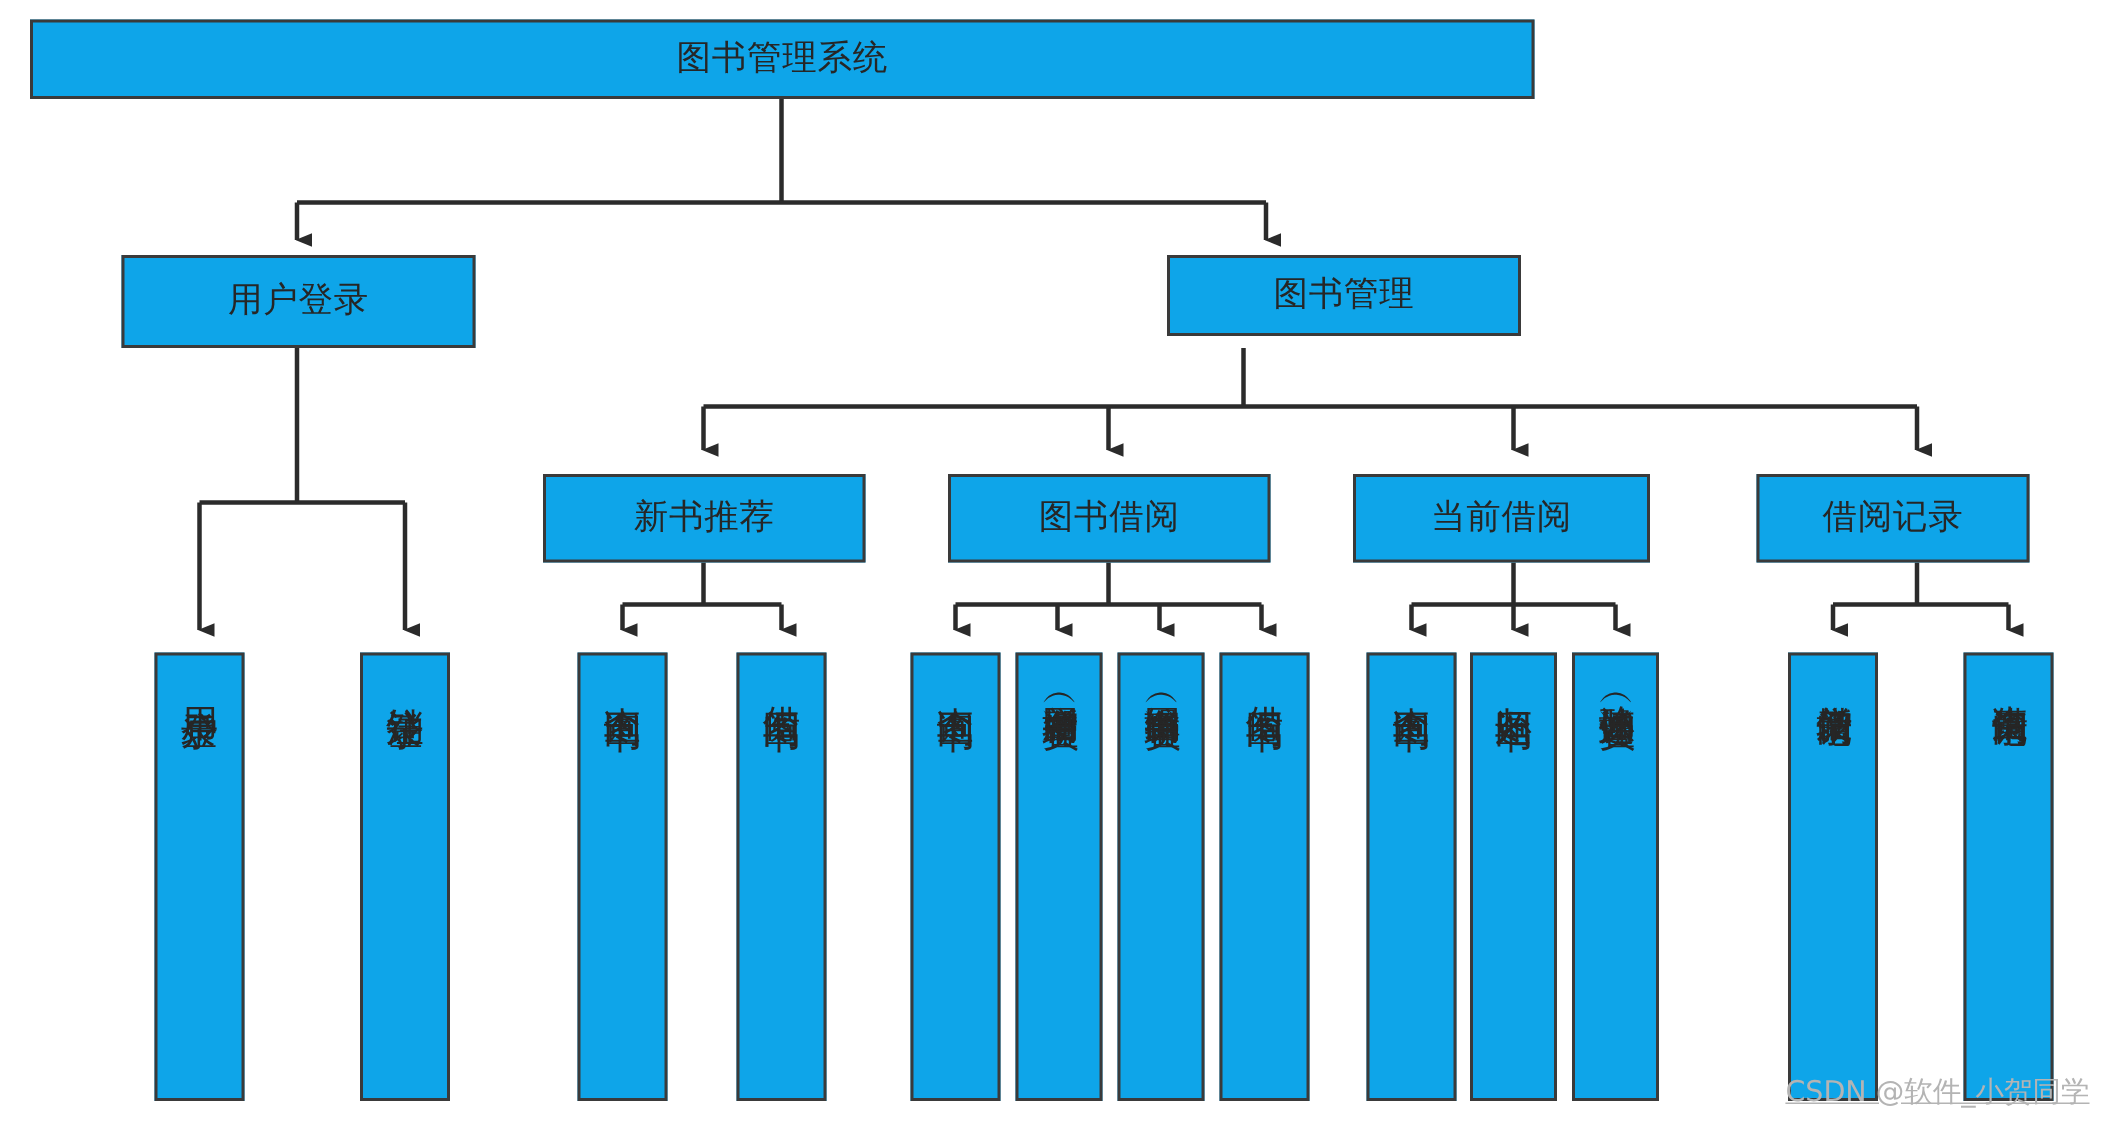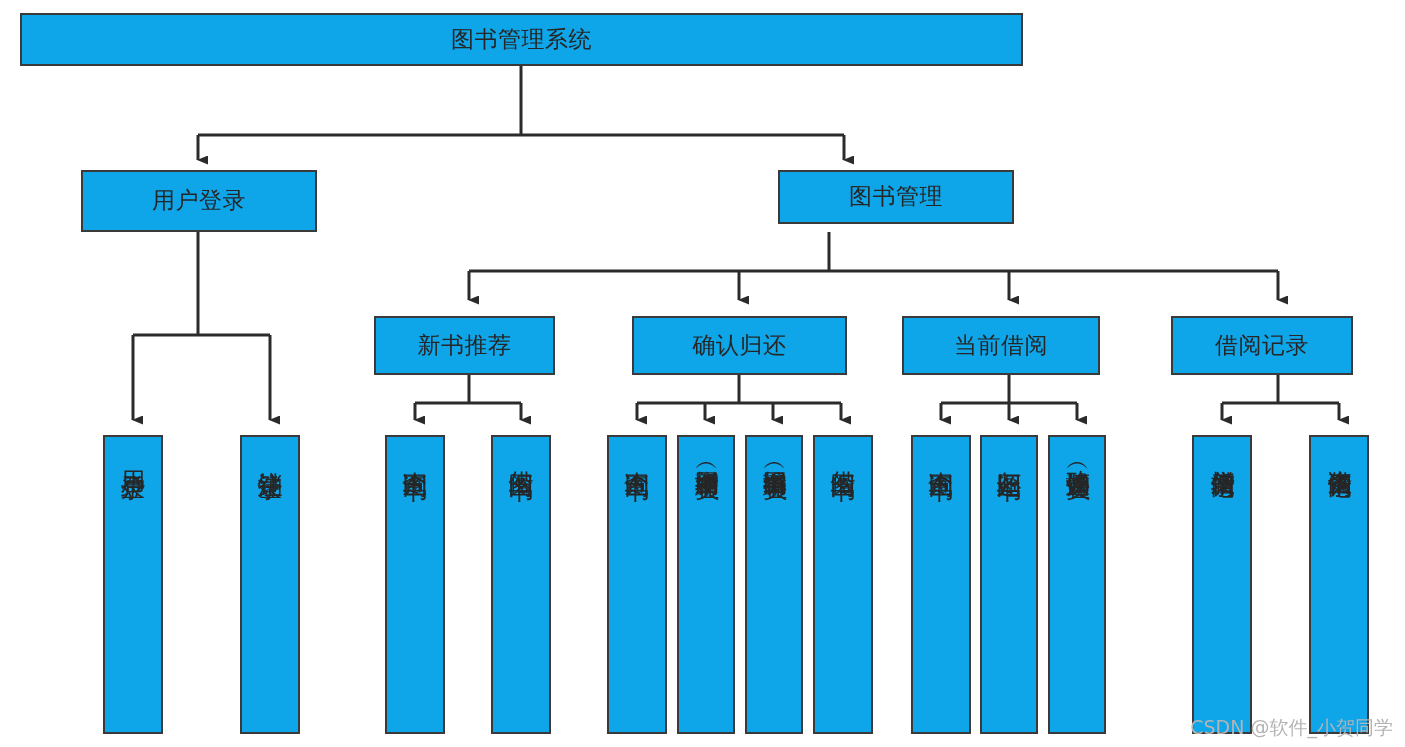--- a/index.html
+++ b/index.html
@@ -64,20 +64,21 @@
     letter-spacing: 1px;
   }
   .watermark {
     position: absolute;
     right: 12px;
     bottom: 6px;
     font-size: 19px;
     color: #b4b4b4;
     z-index: 5;
     white-space: nowrap;
+    text-decoration: underline;
   }
 </style>
 </head>
 <body>
 
 <div id="diagram-root">
 
   <svg class="connectors" viewBox="0 0 1405 747" xmlns="http://www.w3.org/2000/svg">
     <defs>
       <marker id="arrowhead" markerWidth="9" markerHeight="11" refX="4.5" refY="10" orient="auto" markerUnits="userSpaceOnUse">
@@ -133,26 +134,26 @@
   </div>
 
   <div class="node horiz" style="left:81px; top:170px; width:236px; height:62px;">
     <span class="label">用户登录</span>
   </div>
 
   <div class="node horiz" style="left:747px; top:170px; width:236px; height:54px;margin-left:31px;">
     <span class="label">图书管理</span>
   </div>
 
-  <div class="node horiz" style="left:374px; top:316px; width:181px; height:59px;align-items:center;">
+  <div class="node horiz" style="left:362px; top:316px; width:215px; height:59px;align-items:center;">
     <span class="label">新书推荐</span>
   </div>
 
   <div class="node horiz" style="left:632px; top:316px; width:215px; height:59px;">
-    <span class="label">确认归还</span>
+    <span class="label">图书借阅</span>
   </div>
 
   <div class="node horiz" style="left:902px; top:316px; width:198px; height:59px;">
     <span class="label">当前借阅</span>
   </div>
 
   <div class="node horiz" style="left:1171px; top:316px; width:182px; height:59px;">
     <span class="label">借阅记录</span>
   </div>
 

